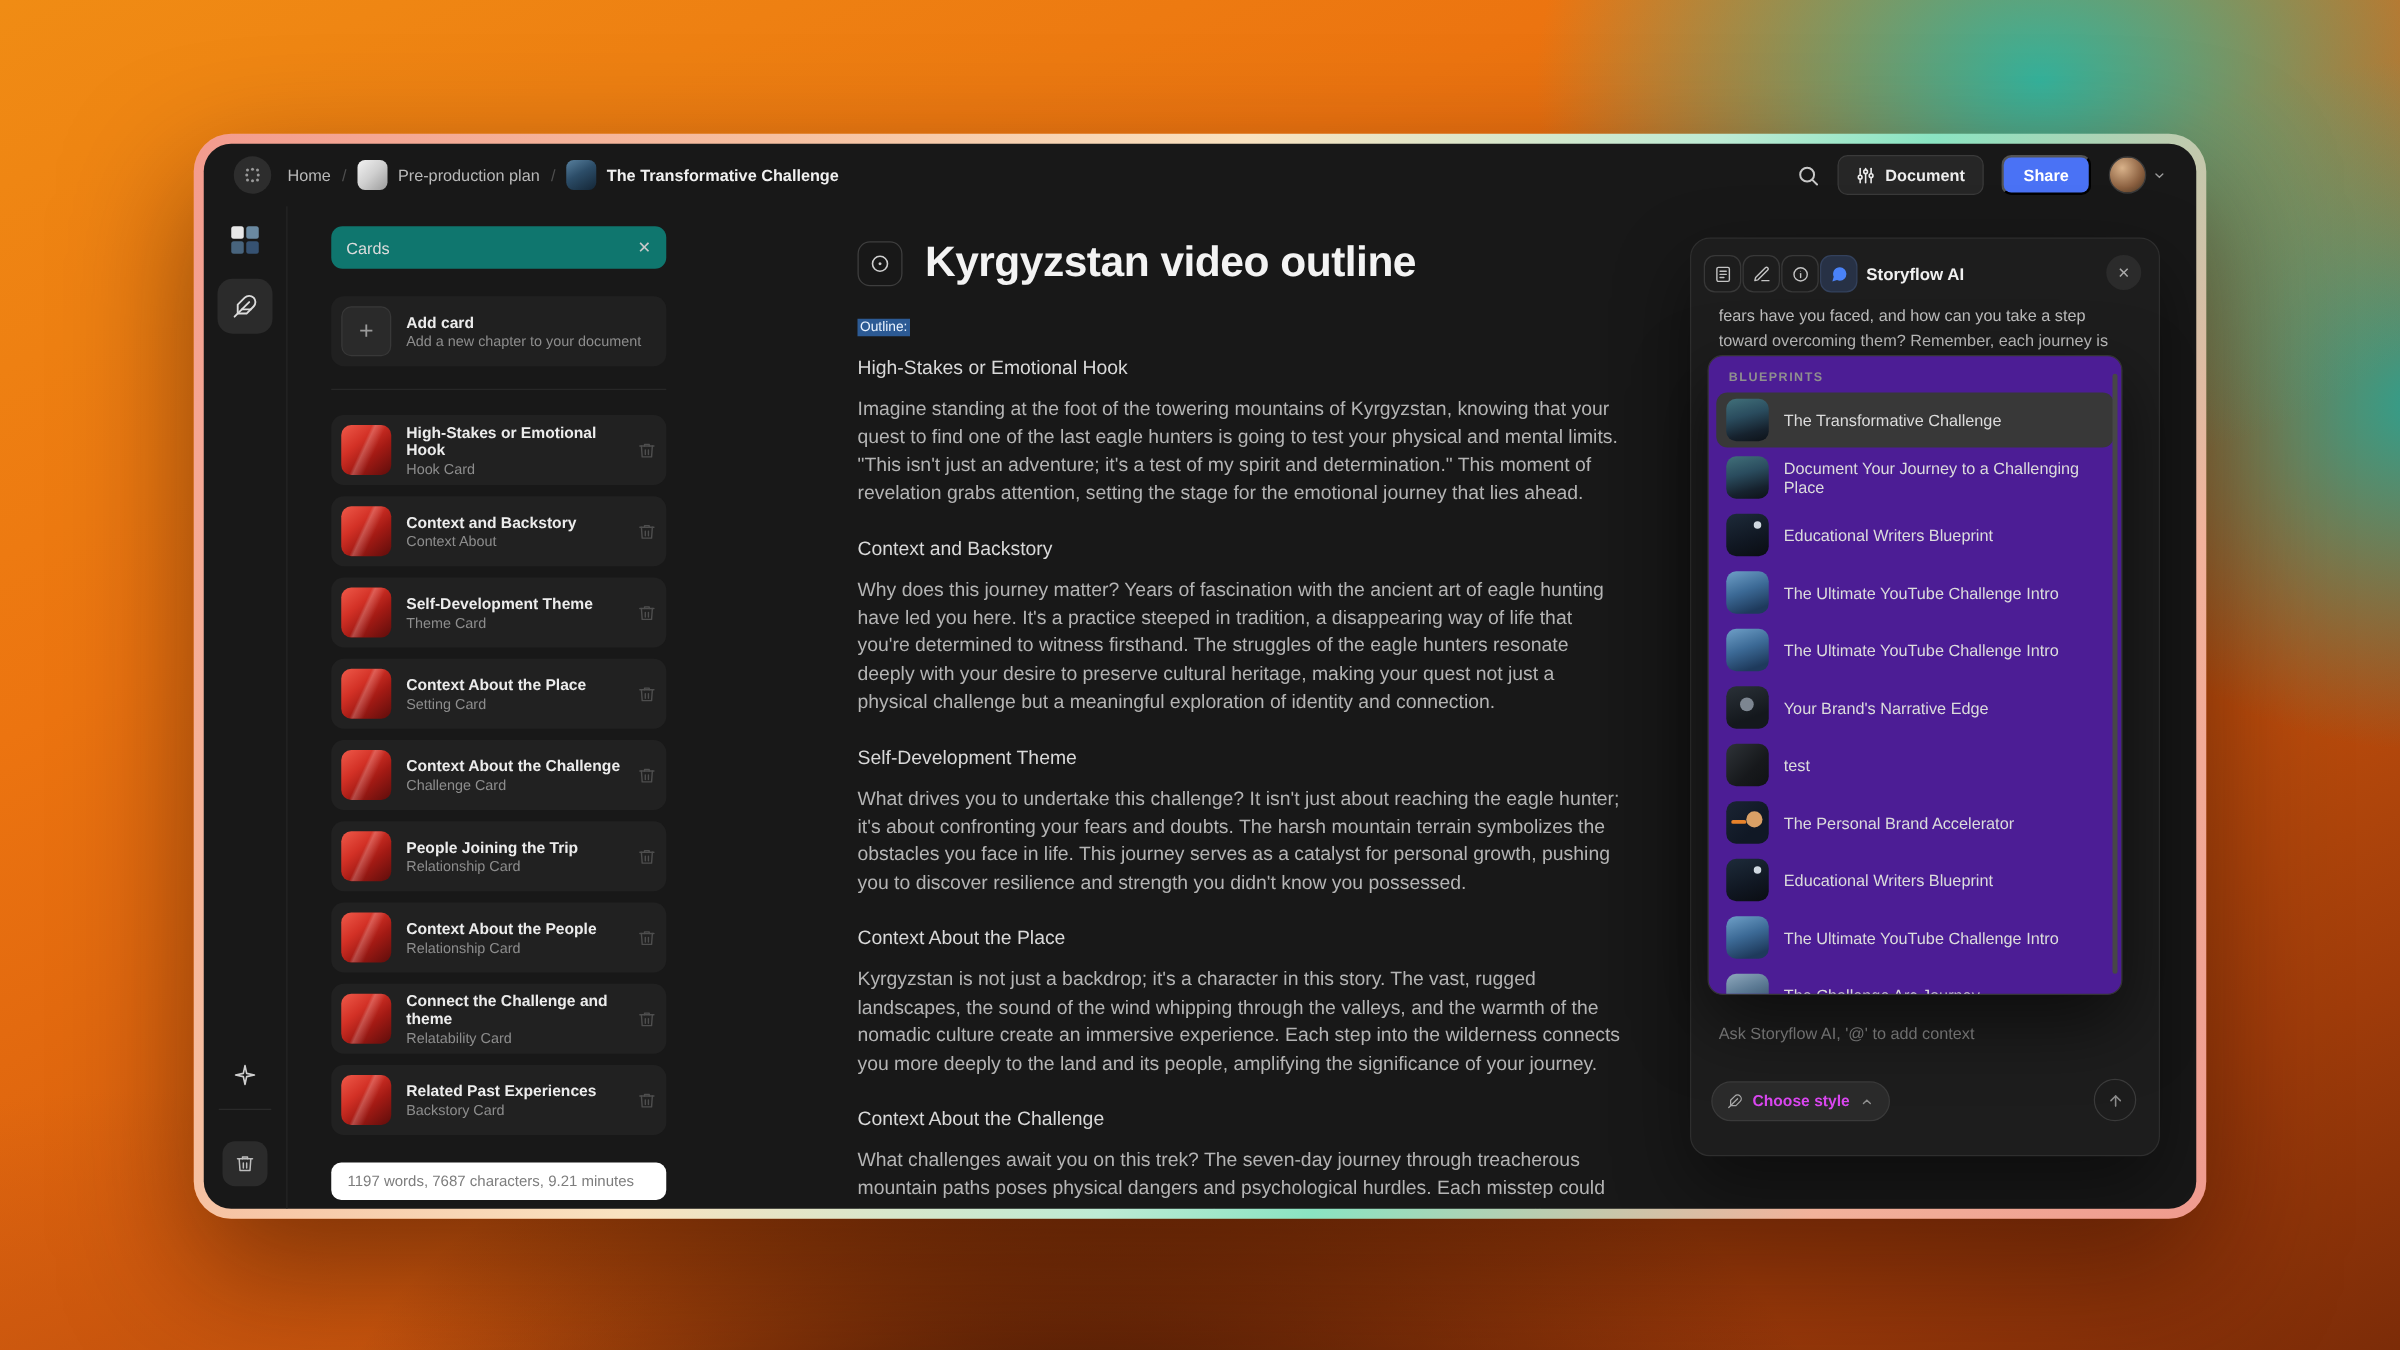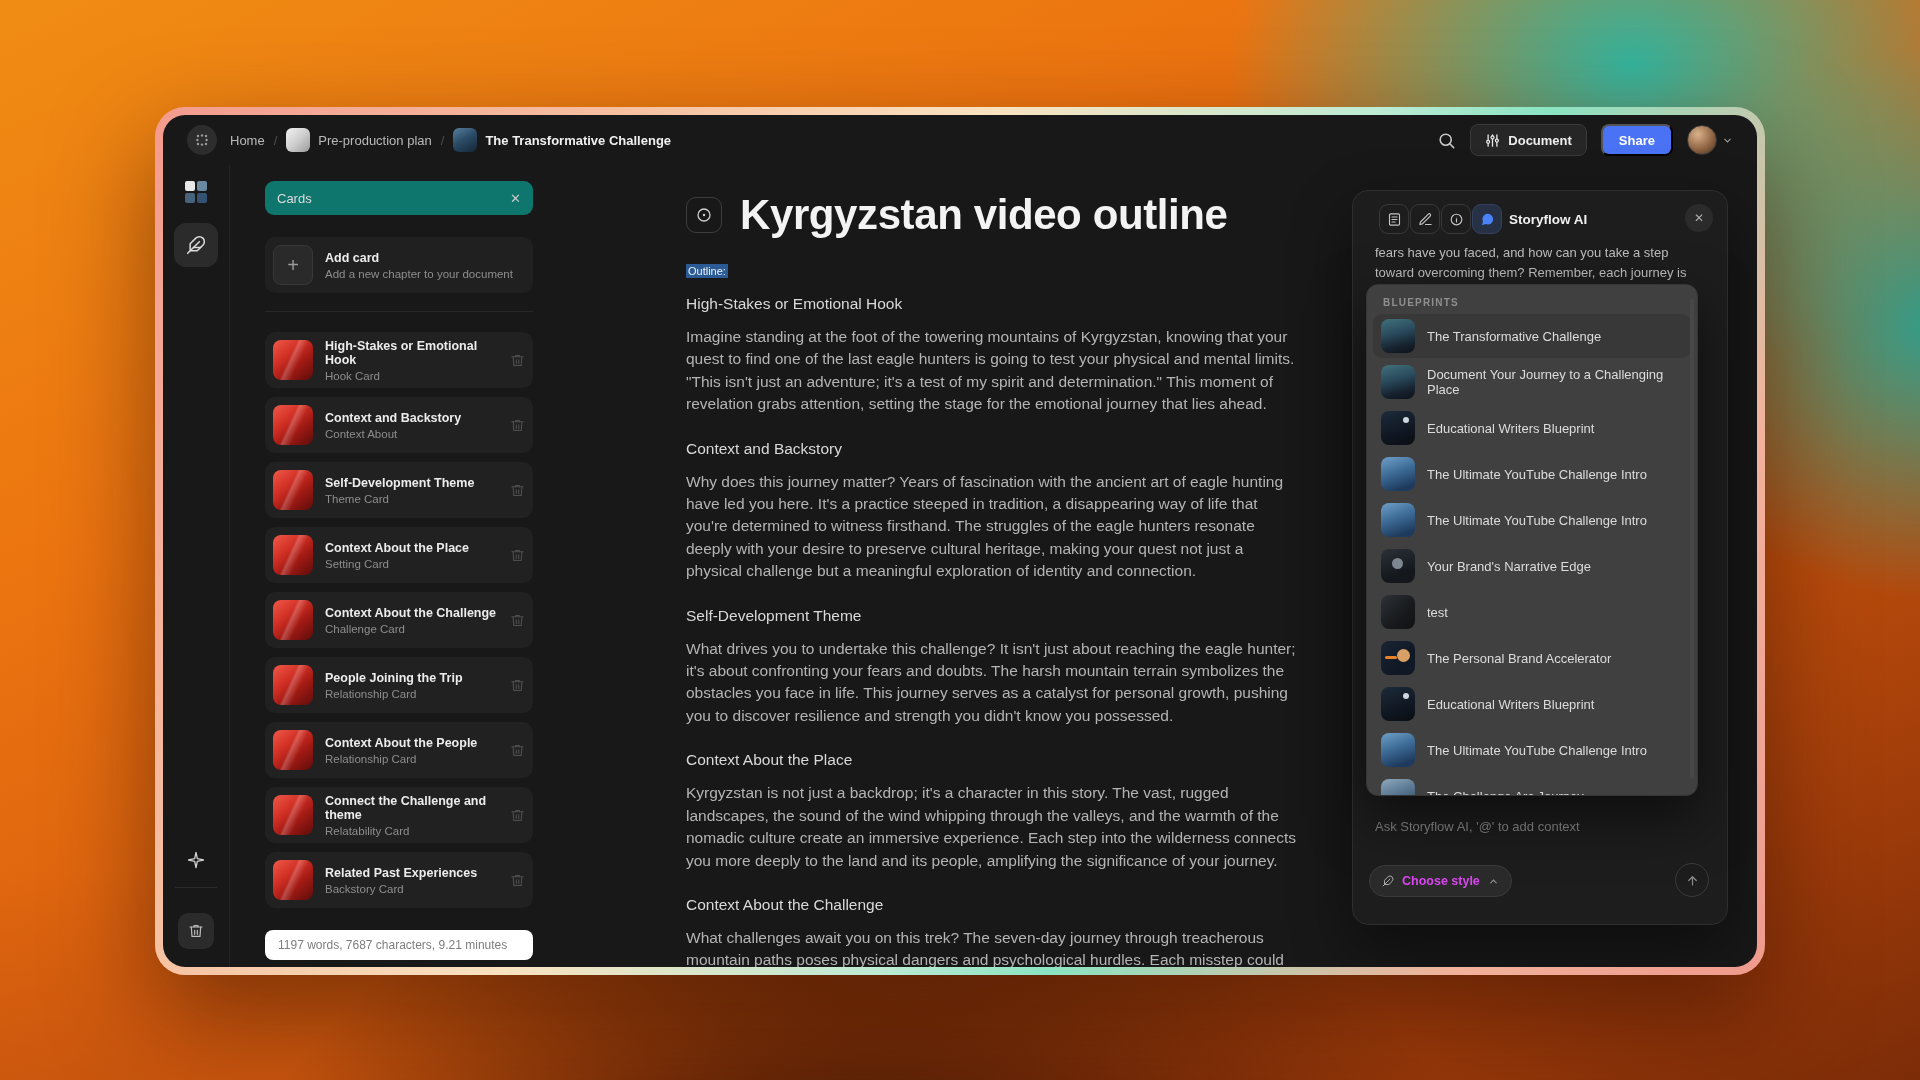--- a/index.html
+++ b/index.html
@@ -68,36 +68,36 @@
   .red-thumb::after{ content:""; position:absolute; inset:0; background:linear-gradient(115deg,transparent 42%,rgba(255,255,255,.22) 47%,transparent 62%); }
   .card-item .t{ font-size:12.5px; font-weight:700; color:#ececec; }
   .card-item .s{ font-size:11.5px; color:#8d8d8d; margin-top:3px; }
   .card-item .trash{ margin-left:auto; color:#4e4e4e; display:flex; }
   .stats-pill{ margin-top:22px; background:#ffffff; border-radius:8px; height:30px; display:flex; align-items:center; padding:0 13px; font-size:12px; color:#7d7d7d; }
 
   
   .doc{ position:absolute; left:523px; top:76px; width:614px; }
   .doc-titlerow{ display:flex; align-items:center; gap:18px; margin-bottom:26px; }
   .doc-emoji{ width:36px; height:36px; border-radius:10px; border:1px solid #3e3e3e; display:flex; align-items:center; justify-content:center; color:#cfcfcf; }
-  .doc h1{ font-size:42px; font-weight:700; color:#f3f3f3; letter-spacing:-.4px; }
+  .doc h1{ font-size:34px; font-weight:700; color:#f3f3f3; letter-spacing:-.4px; }
   .sel-line{ margin-bottom:18px; font-size:11px; }
   .sel{ background:#2c5a94; color:#eaf3ff; padding:1px 2px; }
   .doc .sec-h{ font-size:15.5px; color:#d9d9d9; margin:0 0 13px; }
   .doc p.body{ font-size:15.5px; line-height:22.4px; color:#b4b4b4; margin:0 0 24px; }
 
   
   .ai{ position:absolute; left:1189px; top:75px; width:376px; height:735px; background:#1d1d1d; border:1px solid #2e2e2e; border-radius:16px; box-shadow:0 24px 60px rgba(0,0,0,.45); }
-  .ai-head{ position:absolute; left:26px; top:13px; display:flex; align-items:center; gap:1px; }
+  .ai-head{ position:absolute; left:10px; top:13px; display:flex; align-items:center; gap:1px; }
   .ai-ic{ width:30px; height:30px; border-radius:9px; border:1px solid #383838; display:flex; align-items:center; justify-content:center; color:#c4c4c4; background:transparent; }
   .ai-ic.active{ background:#273145; border-color:#33415c; }
   .ai-title{ font-size:13.5px; font-weight:700; color:#f0f0f0; margin-left:6px; }
   .ai-close{ position:absolute; right:14px; top:13px; width:28px; height:28px; border-radius:50%; background:#2b2b2b; color:#ababab; font-size:12px; display:flex; align-items:center; justify-content:center; }
   .ai-msg{ position:absolute; left:22px; top:52px; width:320px; font-size:13px; line-height:20px; color:#bdbdbd; }
 
-  .dropdown{ position:absolute; left:13px; top:93px; width:332px; height:512px; background:#404040; border:1px solid #343434; border-radius:12px; box-shadow:0 22px 55px rgba(0,0,0,.55); overflow:hidden; padding:6px; }
+  .dropdown{ position:absolute; left:13px; top:93px; width:332px; height:512px; background:#4c1d95; border:1px solid #343434; border-radius:12px; box-shadow:0 22px 55px rgba(0,0,0,.55); overflow:hidden; padding:6px; }
   .bp-label{ font-size:10px; font-weight:700; letter-spacing:1.2px; color:#8f8f8f; margin:6px 0 6px 10px; }
   .bp-item{ display:flex; align-items:center; gap:12px; height:44px; padding:0 8px; border-radius:9px; margin-bottom:2px; font-size:13px; color:#dcdcdc; }
   .bp-item.selected{ background:#383838; }
   .bp-thumb{ position:relative; width:34px; height:34px; border-radius:8px; flex:0 0 auto; overflow:hidden; }
   .bp-thumb.teal{ background:linear-gradient(165deg,#41707a 0%,#2a4c5e 40%,#16222e 75%,#0d1218 100%); }
   .bp-thumb.night{ background:linear-gradient(160deg,#1d2b3a 0%,#101722 60%,#0a0d12 100%); }
   .bp-thumb.night::after{ content:""; position:absolute; right:6px; top:6px; width:6px; height:6px; border-radius:50%; background:#cfd8e0; }
   .bp-thumb.blue{ background:linear-gradient(160deg,#6fa0c8 0%,#3c6a96 45%,#1e3a5c 85%); }
   .bp-thumb.figure{ background:linear-gradient(160deg,#2a3138 0%,#14181d 70%); }
   .bp-thumb.figure::after{ content:""; position:absolute; left:11px; top:9px; width:11px; height:11px; border-radius:50%; background:#7d8691; }

